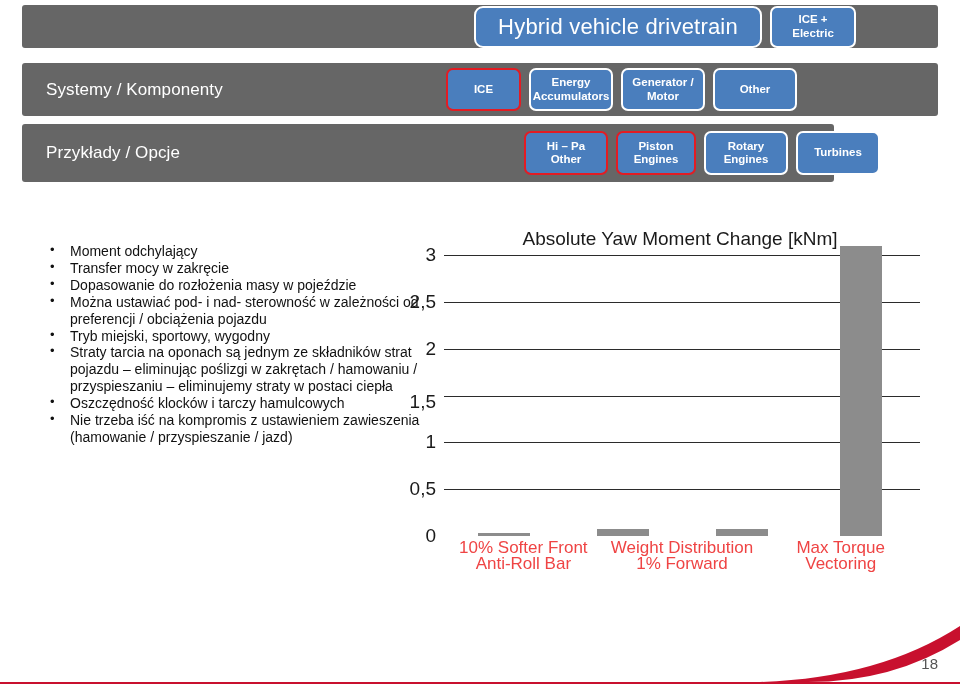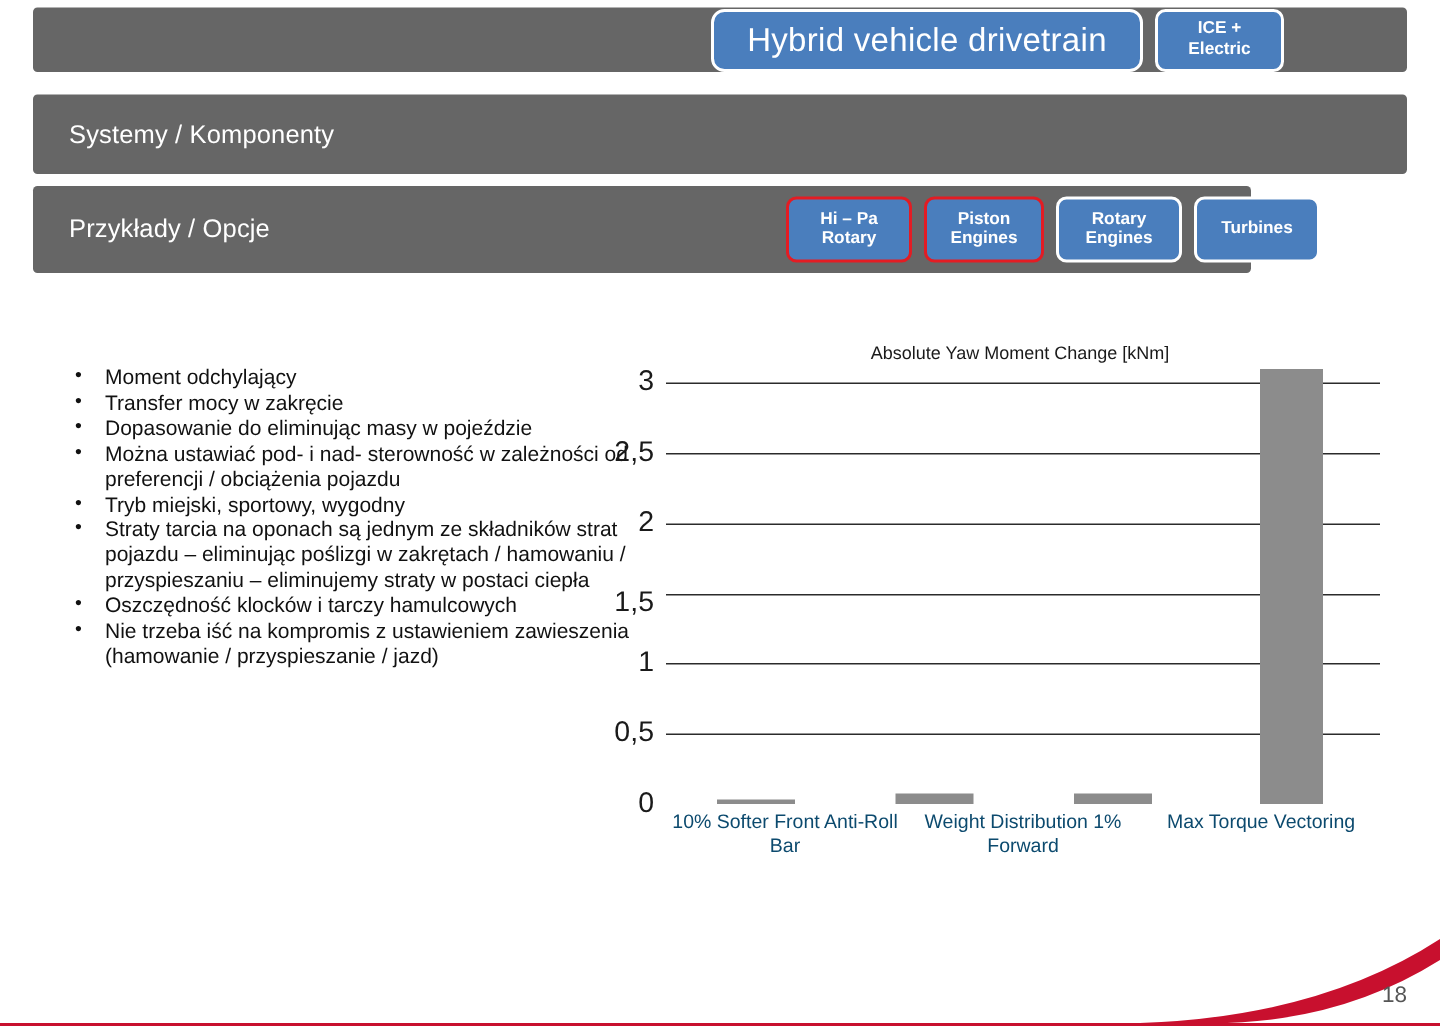--- a/index.html
+++ b/index.html
@@ -104,21 +104,21 @@
   #chart{
     position:absolute;
     left:404px; top:228px;
     width:552px; height:390px;
   }
   #chart-title{
     position:absolute;
     left:76px; top:0px;
     width:400px;
     text-align:center;
-    font-size:12px;
+    font-size:19px;
     color:#1a1a1a;
     white-space:nowrap;
   }
   .plot{
     position:absolute;
     left:40px; top:18px;
     width:476px; height:290px;
   }
   .gridline{
     position:absolute;
@@ -142,23 +142,23 @@
   }
   .xlabels{
     position:absolute;
     left:40px; top:312px;
     width:476px;
     display:flex;
   }
   .xlabel{
     flex:1;
     text-align:center;
-    font-size:13px;
+    font-size:17px;
     line-height:16px;
-    color:#0c4a6e;
+    color:#ef4444;
     padding:0 3px;
     box-sizing:border-box;
   }
 
   
   #footer{
     position:absolute;
     left:0; bottom:0;
     width:960px; height:76px;
   }
@@ -186,47 +186,63 @@
     <div class="chip title c-title">Hybrid vehicle drivetrain</div>
     <div class="chip c-iceelec">
         <span style="white-space:pre-line">ICE +
 Electric</span>
       </div>
   </div>
 </div>
 
 <div class="nav-row" id="nav-row-2">
   <div class="row-label">Systemy / Komponenty</div>
+  <div class="nav-items">
+    <div class="chip red c-ice">
+        <span style="white-space:pre-line">ICE</span>
+      </div>
+    <div class="chip c-energy">
+        <span style="white-space:pre-line">Energy
+Accumulators</span>
+      </div>
+    <div class="chip c-genmotor">
+        <span style="white-space:pre-line">Generator /
+Motor</span>
+      </div>
+    <div class="chip c-other">
+        <span style="white-space:pre-line">Other</span>
+      </div>
+  </div>
 </div>
 
 <div class="nav-row" id="nav-row-3">
   <div class="row-label">Przykłady / Opcje</div>
   <div class="nav-items">
     <div class="chip red c-hipa">
         <span style="white-space:pre-line">Hi – Pa
-Rotary</span>
+Other</span>
       </div>
     <div class="chip red c-piston">
         <span style="white-space:pre-line">Piston
 Engines</span>
       </div>
     <div class="chip c-rotary">
         <span style="white-space:pre-line">Rotary
 Engines</span>
       </div>
     <div class="chip c-turbines">
         <span style="white-space:pre-line">Turbines</span>
       </div>
   </div>
 </div>
 
 <div id="bullet-list">
     <div class="bullet">Moment odchylający</div>
     <div class="bullet">Transfer mocy w zakręcie</div>
-    <div class="bullet">Dopasowanie do eliminując masy w pojeździe</div>
+    <div class="bullet">Dopasowanie do rozłożenia masy w pojeździe</div>
     <div class="bullet">Można ustawiać pod- i nad- sterowność w zależności od preferencji / obciążenia pojazdu</div>
     <div class="bullet">Tryb miejski, sportowy, wygodny</div>
     <div class="bullet">Straty tarcia na oponach są jednym ze składników strat pojazdu – eliminując poślizgi  w zakrętach / hamowaniu / przyspieszaniu – eliminujemy straty w postaci ciepła</div>
     <div class="bullet">Oszczędność klocków i tarczy hamulcowych</div>
     <div class="bullet">Nie trzeba iść na kompromis z ustawieniem zawieszenia (hamowanie / przyspieszanie / jazd)</div>
   </div>
 
 <div id="chart">
   <div id="chart-title">Absolute Yaw Moment Change [kNm]</div>
   <div class="plot" id="plot-area">

